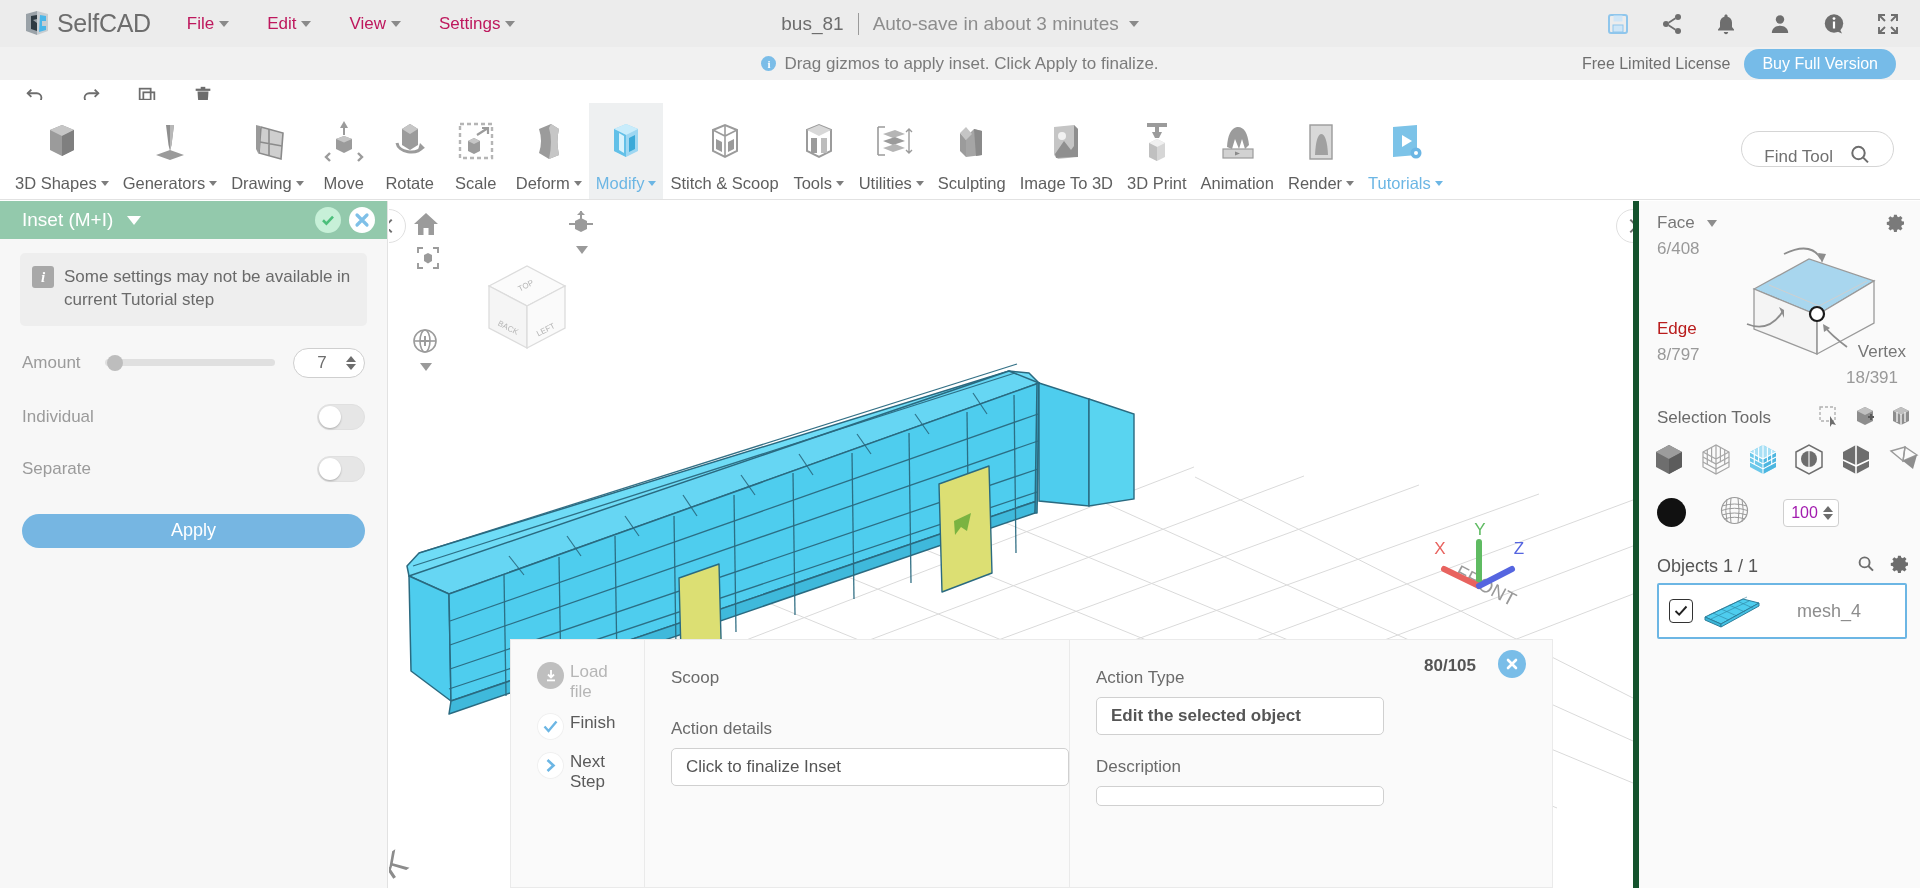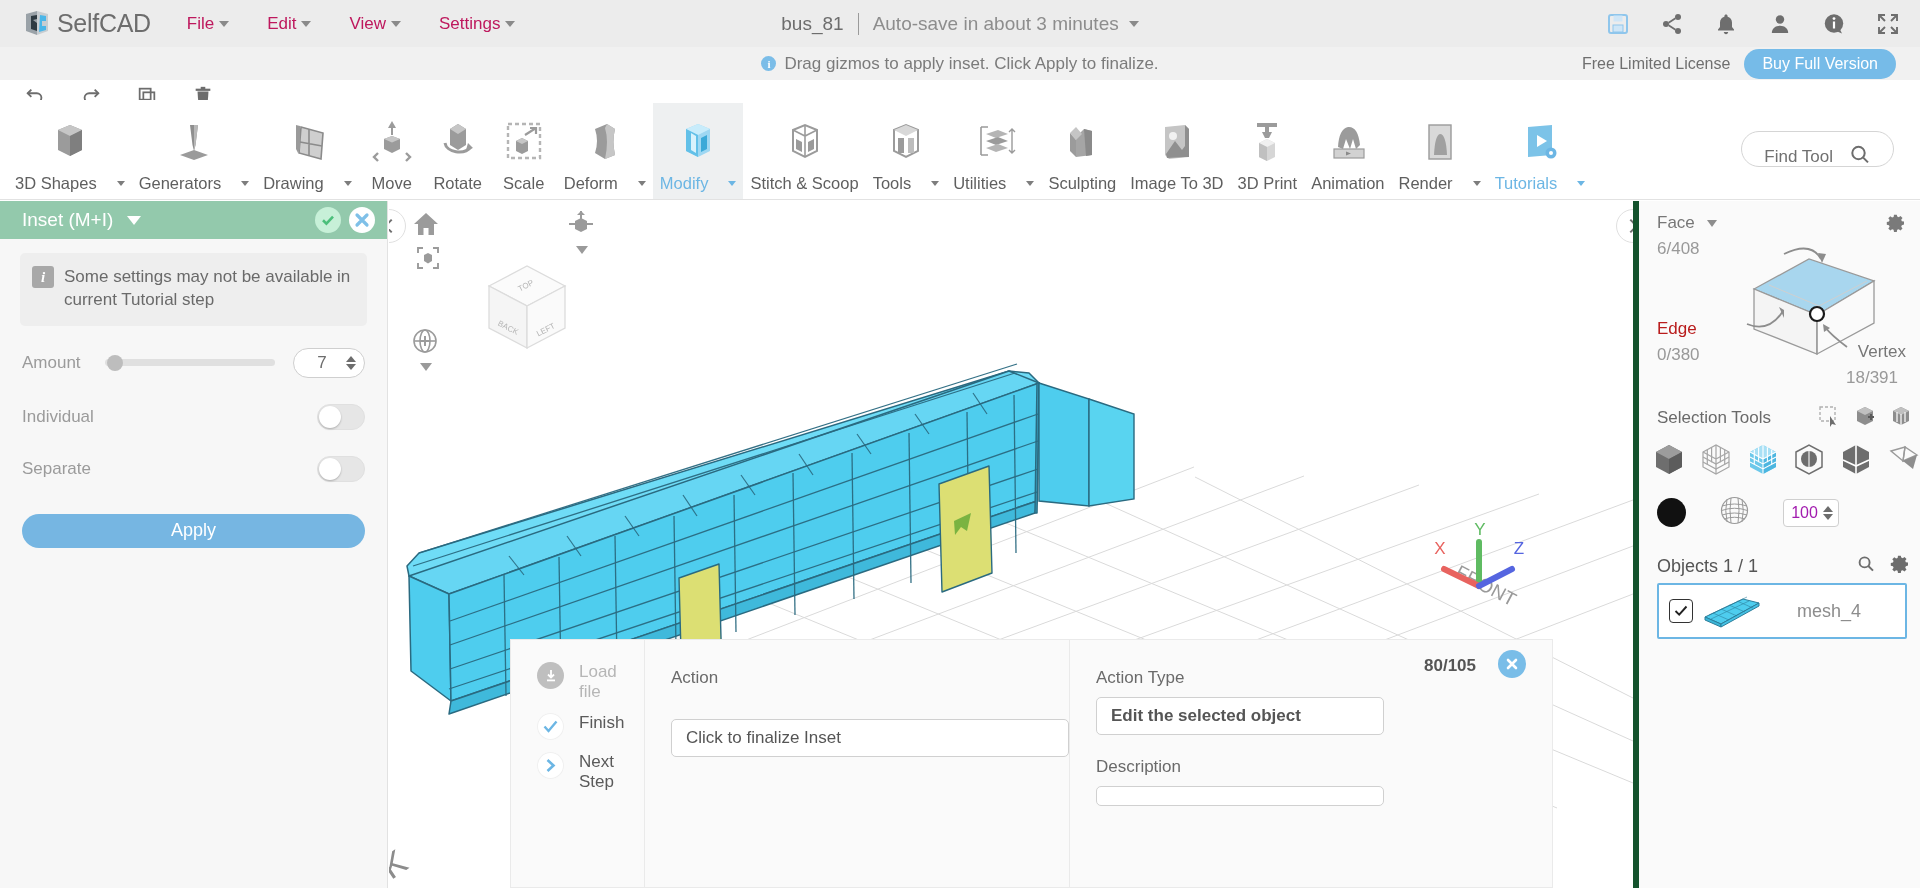--- a/index.html
+++ b/index.html
@@ -75,21 +75,21 @@
     border-bottom:1px solid #e2e2e2;
   }
   .tool {
     display:flex; flex-direction:column; align-items:center; justify-content:flex-end;
     height:96px; padding:4px 7px 6px 7px; cursor:pointer; position:relative;
   }
   .tool.active { background:#eef0f1; }
   .tool .ticon { height:52px; display:flex; align-items:center; justify-content:center; }
   .tool .tlabel {
     font-size:16.5px; color:#5f5f5f; margin-top:6px; white-space:nowrap;
-    display:flex; align-items:center; gap:20px;
+    display:flex; align-items:center; gap:4px;
   }
   .tool.accent .tlabel { color:#6cb6e4; }
   .tcaret {
     width:0;height:0;border-left:4px solid transparent;border-right:4px solid transparent;
     border-top:5px solid #7d7d7d;
   }
   .tool.accent .tcaret { border-top-color:#6cb6e4; }
 
   .findtool {
     position:absolute; right:26px; top:131px;
@@ -196,21 +196,21 @@
 
   
   .tutorial {
     position:absolute; left:510px; top:639px; width:1043px; height:249px;
     background:#fafafa; border:1px solid #eaeaea; z-index:20;
   }
   .tut-steps {
     position:absolute; left:0; top:0; width:134px; height:249px;
     border-right:1px solid #eaeaea; padding-top:22px;
   }
-  .tut-step { display:flex; align-items:flex-start; gap:15px; padding:0 0 0 26px; margin-bottom:12px; cursor:pointer;}
+  .tut-step { display:flex; align-items:flex-start; gap:6px; padding:0 0 0 26px; margin-bottom:12px; cursor:pointer;}
   .step-circ { width:27px;height:27px;border-radius:50%; display:flex;align-items:center;justify-content:center; flex:0 0 auto;}
   .step-circ.grey { background:#bfbfbf; }
   .step-circ.white { background:#fff; box-shadow:0 0 0 1px #f0f0f0 inset; }
   .step-label { font-size:17px; line-height:1.15; width:64px; }
   .step-label.muted { color:#b6b6b6; }
   .step-label.norm { color:#5a5a5a; }
 
   .tut-cols { position:absolute; left:134px; top:0; right:0; bottom:0; display:flex; }
   .tut-col { padding:28px 0 0 26px; }
   .tut-col.c1 { width:425px; border-right:1px solid #eaeaea; }
@@ -897,22 +897,23 @@
             <svg width="17" height="17" viewBox="0 0 17 17" fill="none" stroke="#6cb6e4" stroke-width="2.6">
               <path d="M5.5 3 L11.5 8.5 L5.5 14"></path>
             </svg>
           </span>
           <span class="step-label norm">Next Step</span>
         </div>
       </div>
 
       <div class="tut-cols">
         <div class="tut-col c1">
-          <div class="fld-label">Action</div>
+          <div class="fld-label">Scoop</div>
           <div class="fld-gap"></div>
+          <div class="fld-label">Action details</div>
           <div class="fld-box">Click to finalize Inset</div>
         </div>
         <div class="tut-col c2">
           <div class="fld-label">Action Type</div>
           <div class="fld-box bold" style="width:288px">Edit the selected object</div>
           <div class="fld-gap"></div>
           <div class="fld-label">Description</div>
           <div class="fld-box empty" style="width:288px"></div>
         </div>
       </div>
@@ -935,21 +936,21 @@
     </span>
 
     <div class="rp-facebox">
       <div class="rp-face">
         <span>Face</span>
         <i class="mini-caret"></i>
       </div>
       <div class="rp-face-count">6/408</div>
 
       <div class="rp-edge">Edge</div>
-      <div class="rp-edge-count">0/380</div>
+      <div class="rp-edge-count">8/797</div>
 
       <div class="rp-vertex">Vertex</div>
       <div class="rp-vertex-count">18/391</div>
 
       <span class="rp-diagram">
         <svg width="220" height="170" viewBox="0 0 220 170">
           <path d="M55 78 L110 48 L175 70 L118 104 Z" fill="#a8d6ee" stroke="#9a9a9a" stroke-width="1.3"></path>
           <path d="M55 78 L118 104 L118 143 L55 118 Z" fill="#f4f4f4" stroke="#9a9a9a" stroke-width="1.3"></path>
           <path d="M118 104 L175 70 L175 112 L118 143 Z" fill="#fafafa" stroke="#9a9a9a" stroke-width="1.3"></path>
           <path d="M70 74 L120 95 L168 70" fill="none" stroke="#cfcfcf" stroke-width="1"></path>

